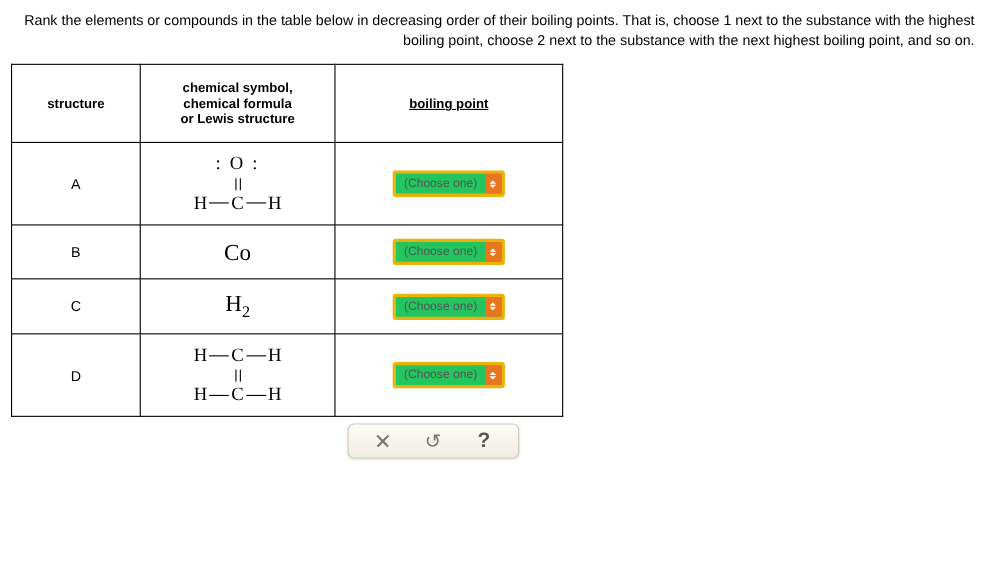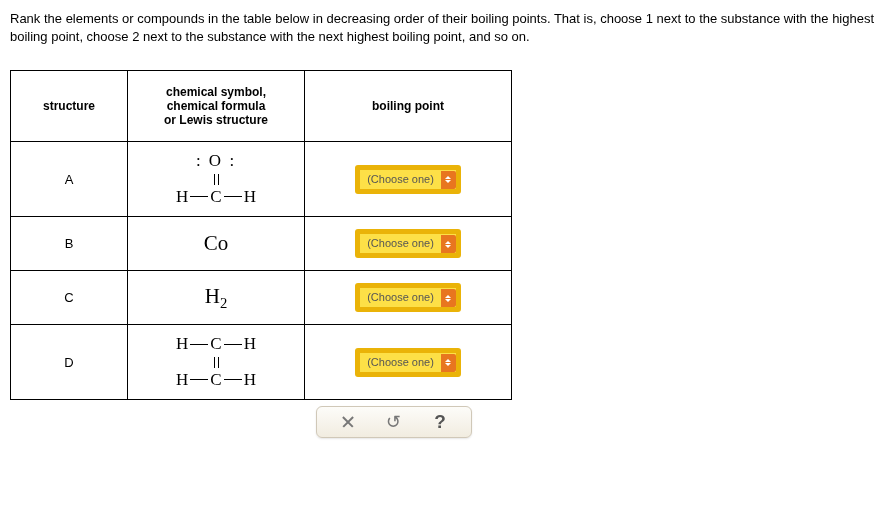--- a/index.html
+++ b/index.html
@@ -4,63 +4,64 @@
 <style>
   body {
     margin: 0;
     padding: 10px;
     font-family: Verdana, Arial, sans-serif;
     font-size: 13px;
     color: #000;
     width: 876px;
   }
   .instructions {
-    margin-bottom: 24px;
+    margin-bottom: 12px;
     line-height: 1.4;
+    text-align: right;
   }
   table.main {
     border-collapse: collapse;
     border: 1px solid #000;
   }
   table.main th, table.main td {
     border: 1px solid #000;
     text-align: center;
     vertical-align: middle;
     font-weight: normal;
   }
   table.main th {
     font-weight: bold;
     font-size: 12px;
     padding: 14px 8px;
   }
   .col-sub { width: 100px; }
   .col-chem { width: 160px; }
-  .col-bp { width: 190px; }
+  .col-bp { width: 190px; text-decoration: underline; }
   td.sub-cell { font-size: 13px; }
   td.bp-cell { padding: 12px 10px; }
   .lewis {
     font-family: "Times New Roman", serif;
     font-size: 17px;
     padding: 8px 0;
     line-height: 1.2;
   }
   .lewis .bond { display:inline-block; width:18px; border-top:1.5px solid #000; vertical-align:middle; margin:0 2px; }
   .lewis .dbond {
     display:inline-block; width:3px; height:11px;
     border-left:1.5px solid #000; border-right:1.5px solid #000;
     margin: 2px auto;
   }
   .lewis-row { display:flex; justify-content:center; align-items:center; gap:0; }
   .lewis-col { display:flex; flex-direction:column; align-items:center; }
   .chem-simple { font-family:"Times New Roman",serif; font-size:21px; padding:10px 0; }
   .dropdown {
     display:inline-block;
-    border:5px solid #eab308;
+    border:3px solid #eab308;
     border-radius:3px;
-    background:#fde047;
+    background:#22c55e;
     font-size:11px;
     color:#555;
     white-space:nowrap;
   }
   .dropdown .dd-text {
     display:inline-block;
     padding:3px 7px 3px 7px;
   }
   .dropdown .dd-arrow {
     display:inline-flex;

